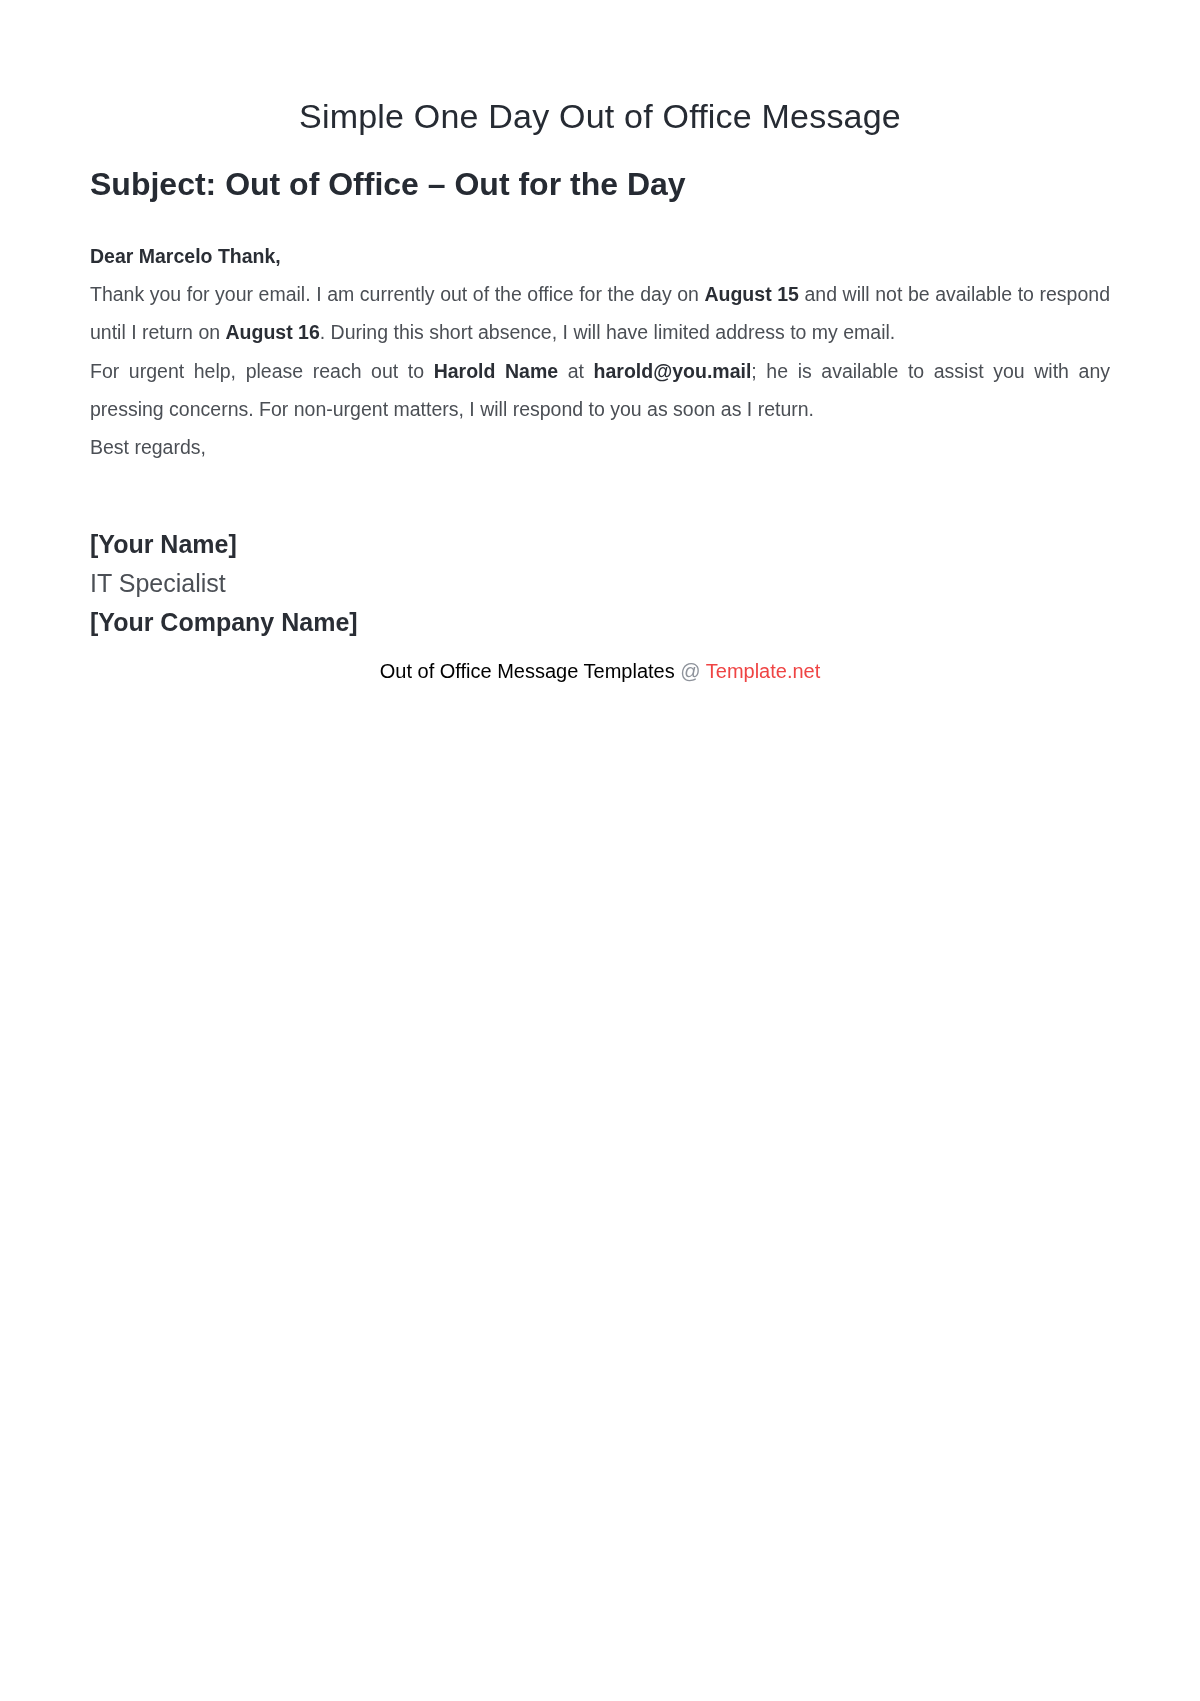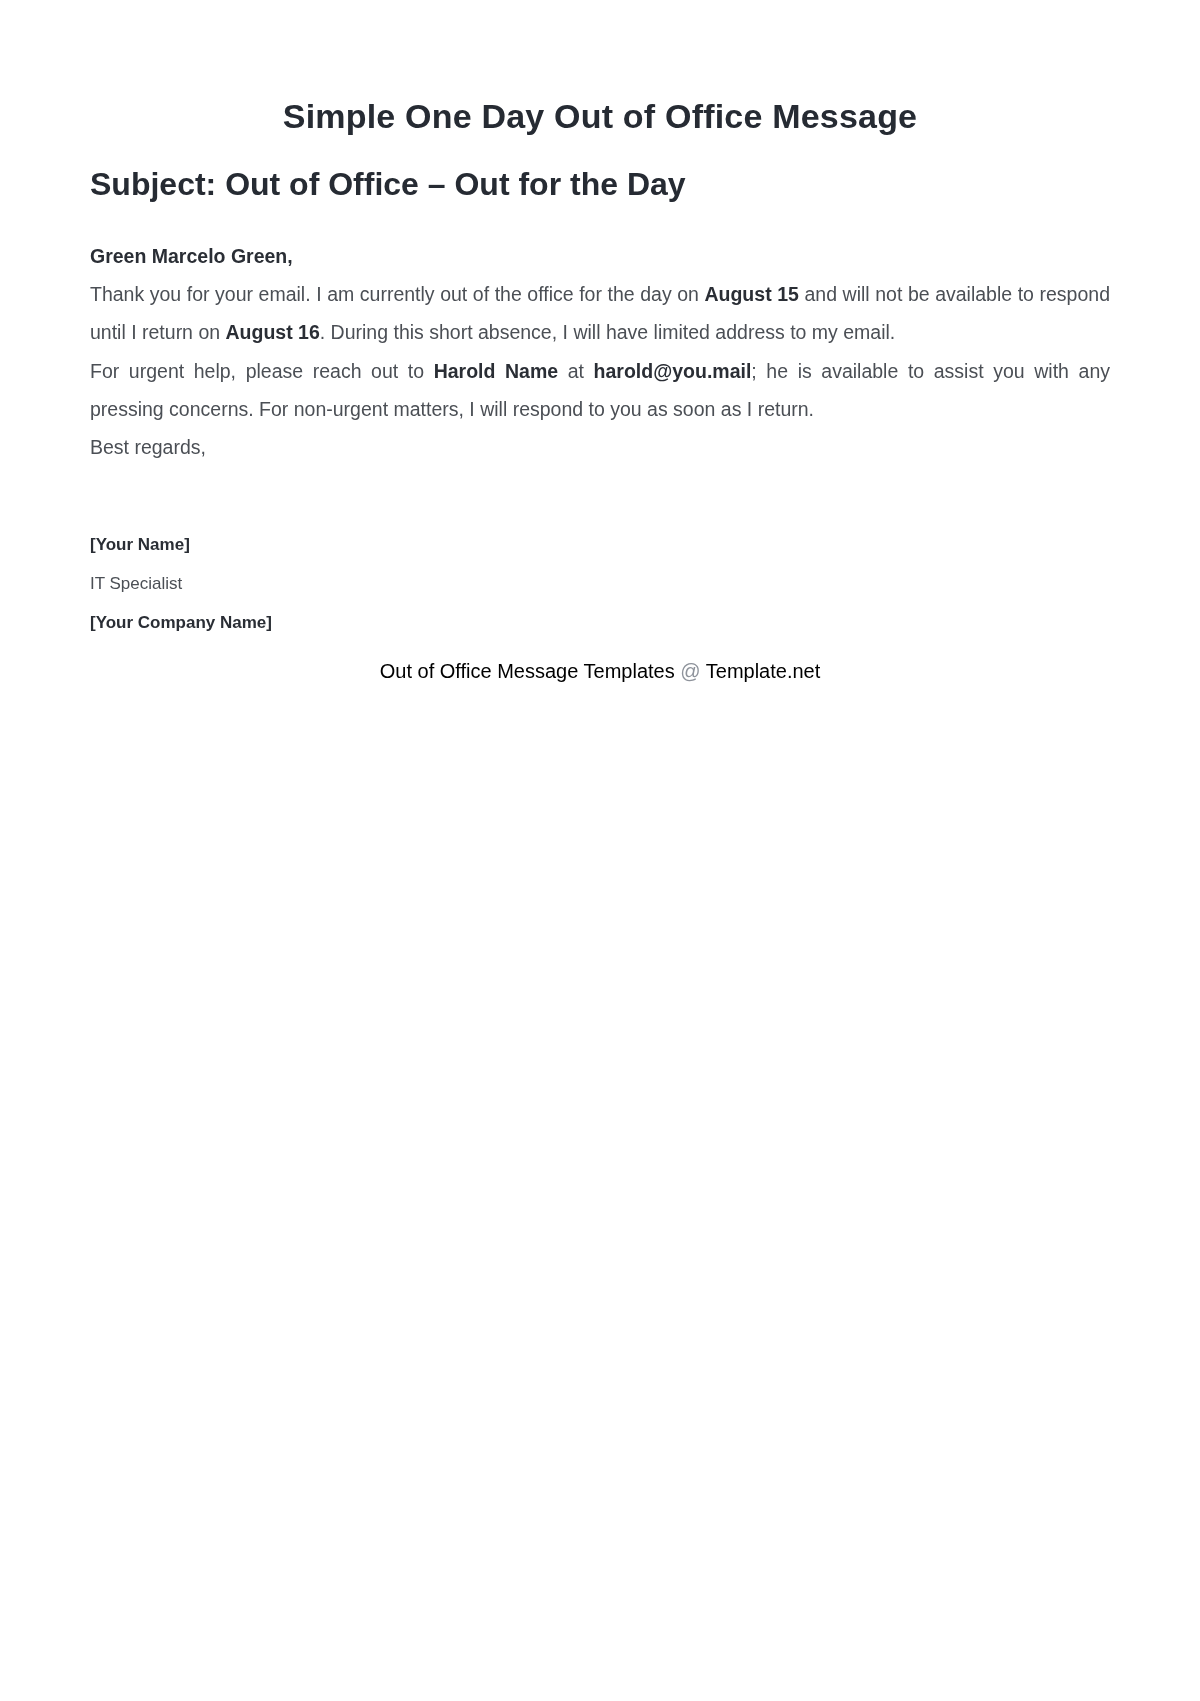--- a/index.html
+++ b/index.html
@@ -15,21 +15,21 @@
     background: #ffffff;
     font-family: "Liberation Sans", sans-serif;
     box-sizing: border-box;
     padding: 96px 90px 0 90px;
     overflow: hidden;
   }
   .doc-title {
     margin: 0;
     text-align: center;
     font-size: 34px;
-    font-weight: 700;
+    font-weight: 400;
     line-height: 1.2;
     color: #262b33;
     letter-spacing: 0.2px;
   }
   .subject-line {
     margin: 27px 0 0 0;
     font-size: 32px;
     font-weight: 700;
     line-height: 1.25;
     color: #262b33;
@@ -52,21 +52,21 @@
   .sig-name,
   .sig-company {
     font-weight: 700;
     color: #2a2e35;
   }
   .salutation {
     text-align: left !important;
   }
   .signature-block {
     margin-top: 58px;
-    font-size: 17px;
+    font-size: 25px;
     line-height: 39px;
     color: #4b4f55;
   }
   .signature-block div {
     margin: 0;
   }
   .doc-footer {
     margin-top: 10px;
     text-align: center;
     font-size: 20px;
@@ -83,33 +83,33 @@
 </head>
 <body>
 
 <div class="page">
 
   <h1 class="doc-title">Simple One Day Out of Office Message</h1>
 
   <h2 class="subject-line">Subject: Out of Office – Out for the Day</h2>
 
   <div class="letter-body">
-    <p class="salutation no-justify">Green Marcelo Green,</p>
+    <p class="salutation no-justify">Dear Marcelo Thank,</p>
 
     <div>
         <p><span>Thank you for your email. I am currently out of the office for the day on </span><strong>August 15</strong><span> and will not be available to respond until I return on </span><strong>August 16</strong><span>. During this short absence, I will have limited address to my email.</span></p>
         <p><span>For urgent help, please reach out to </span><strong>Harold Name</strong><span> at </span><strong>harold@you.mail</strong><span>; he is available to assist you with any pressing concerns. For non-urgent matters, I will respond to you as soon as I return.</span></p>
       </div>
 
     <p class="no-justify">Best regards,</p>
   </div>
 
   <div class="signature-block">
     <div class="sig-name">[Your Name]</div>
     <div class="sig-role">IT Specialist</div>
     <div class="sig-company">[Your Company Name]</div>
   </div>
 
   <div class="doc-footer">
-    <a class="footer-link" style="color: #000000;">Out of Office Message Templates</a><span> </span><span class="footer-sep" style="color: rgb(142, 147, 155);">@</span><span> </span><a class="footer-link" style="color: #000000;">Template.net</a>
+    <a class="footer-link" style="color: #000000;">Out of Office Message Templates</a><span> </span><span class="footer-sep" style="color: rgb(142, 147, 155);">@</span><span> </span><a class="footer-link" style="color: #ef4444;">Template.net</a>
   </div>
 
 </div>
 
 </body></html>

